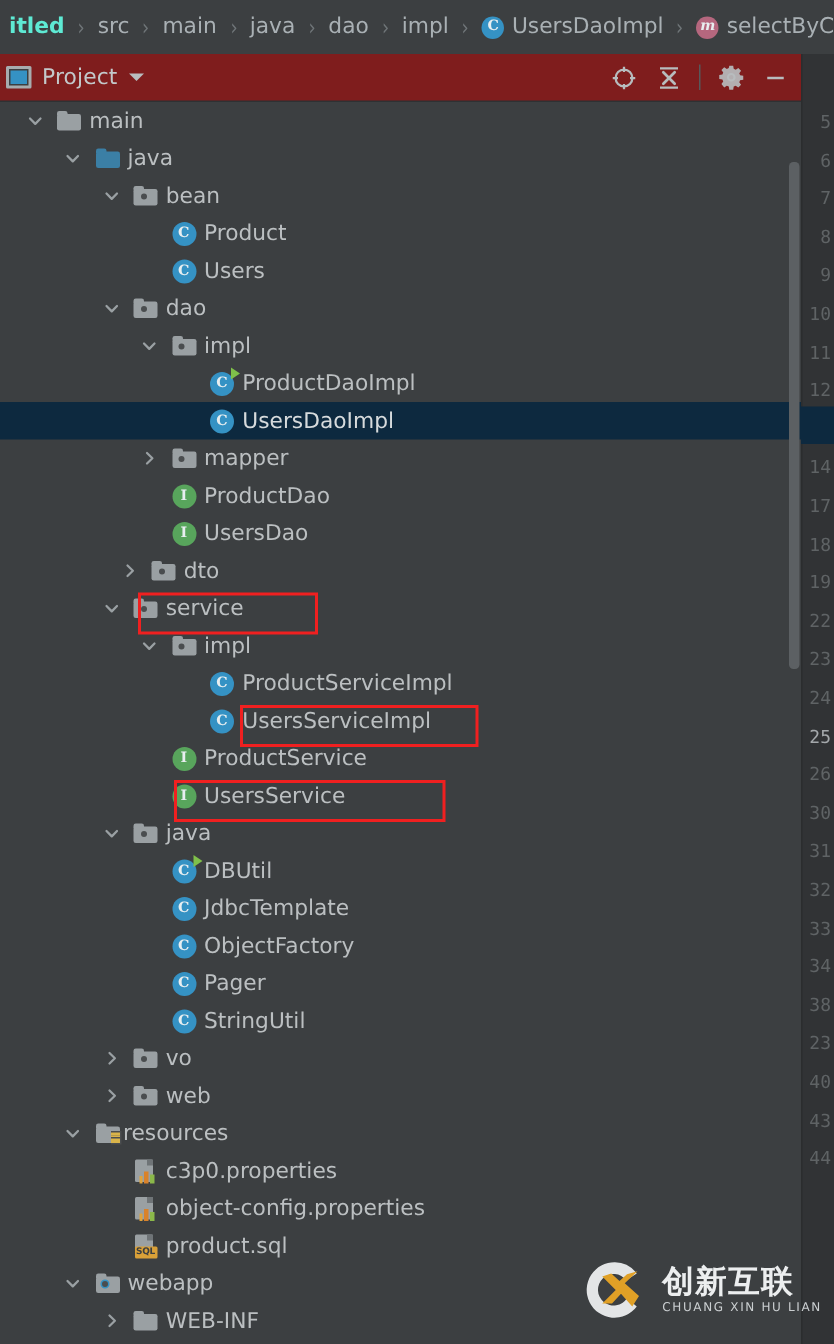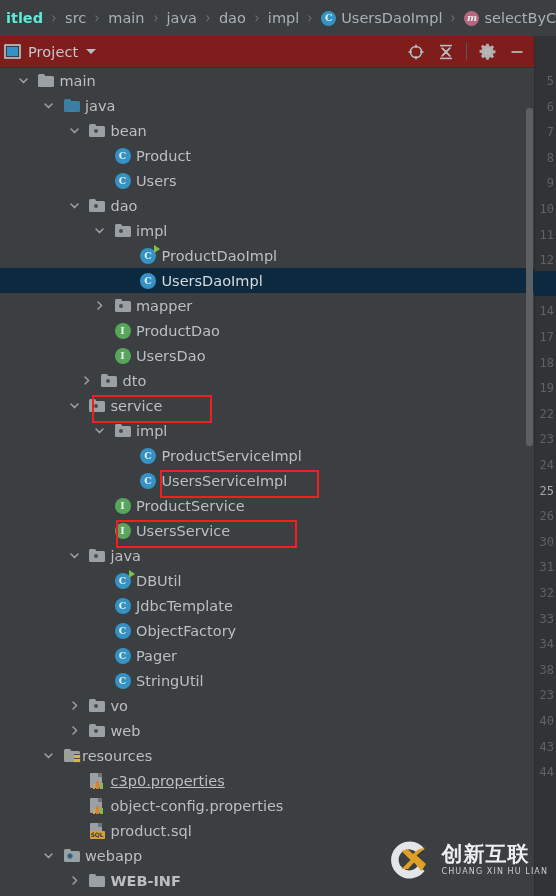--- a/index.html
+++ b/index.html
@@ -664,21 +664,21 @@
           <span class="ico-prop">
             <span class="sheet"></span>
             <span class="fold"></span>
             <span class="bars">
               <i></i>
               <i></i>
               <i></i>
             </span>
           </span>
         </span>
-        <span class="label" style="left: 110.5px; text-decoration: underline;">c3p0.properties</span>
+        <span class="label" style="left: 110.5px;">c3p0.properties</span>
       </div>
       <div class="row" style="top: 725px; position: absolute; left: 0px; width: 534px;">
         <span class="icon" style="left: 88.5px;">
           <span class="ico-prop">
             <span class="sheet"></span>
             <span class="fold"></span>
             <span class="bars">
               <i></i>
               <i></i>
               <i></i>
@@ -703,21 +703,21 @@
             <path d="M3 5 L6.5 8.6 L10 5" fill="none" stroke="#9aa0a3" stroke-width="1.5" stroke-linecap="round" stroke-linejoin="round"></path>
           </svg>
         </span>
         <span class="icon" style="left: 63px;">
           <span class="ico-web">
             <span class="globe"></span>
           </span>
         </span>
         <span class="label" style="left: 85px;">webapp</span>
       </div>
-      <div class="row" style="top: 800px; position: absolute; left: 0px; width: 534px; font-weight: bold;">
+      <div class="row" style="top: 800px; position: absolute; left: 0px; width: 534px;">
         <span class="arrow" style="left: 67.5px;">
           <svg width="13" height="13" viewBox="0 0 13 13">
             <path d="M5 3 L8.6 6.5 L5 10" fill="none" stroke="#9aa0a3" stroke-width="1.5" stroke-linecap="round" stroke-linejoin="round"></path>
           </svg>
         </span>
         <span class="icon" style="left: 88.5px;">
           <span class="ico-folder"></span>
         </span>
         <span class="label" style="left: 110.5px;">WEB-INF</span>
       </div>

